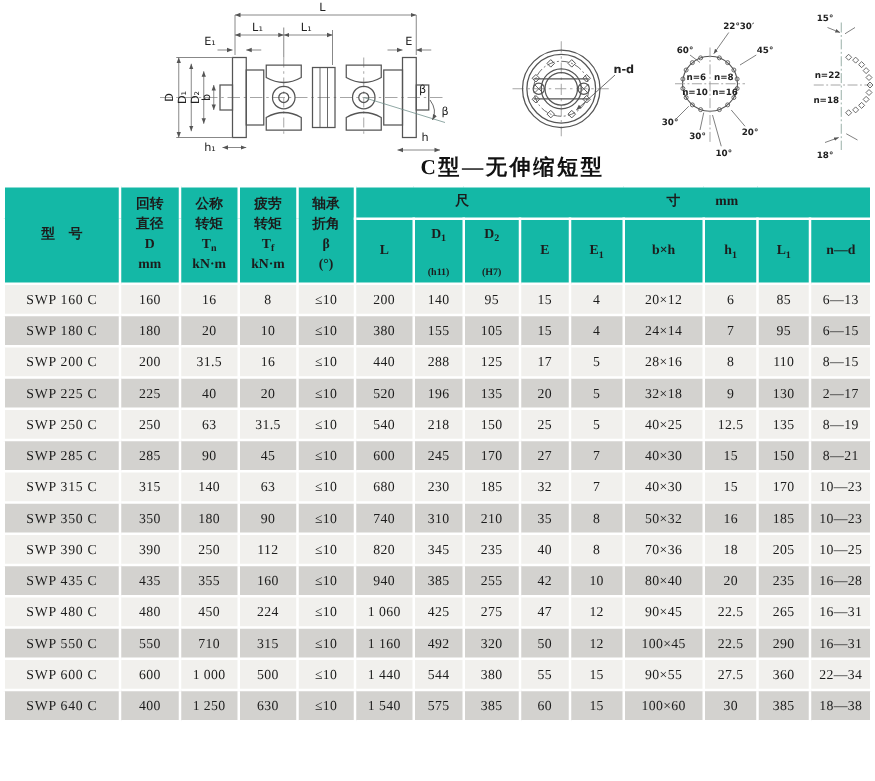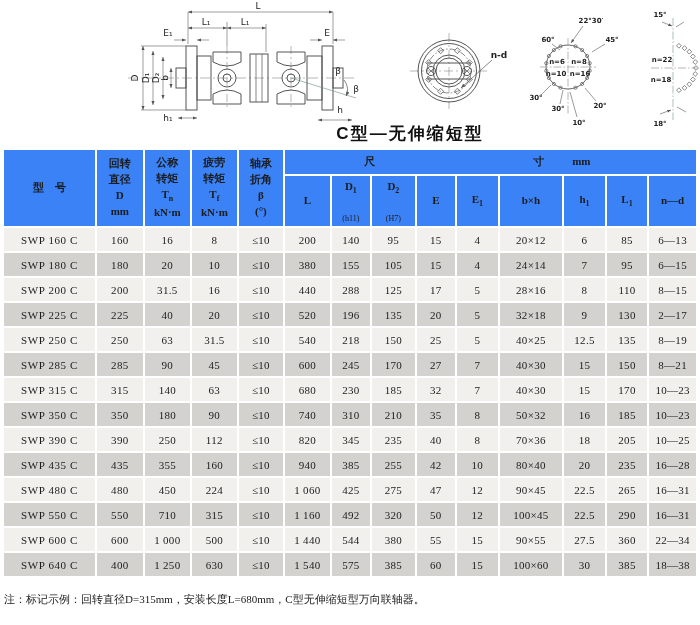--- a/index.html
+++ b/index.html
@@ -1,28 +1,28 @@
 <!DOCTYPE html>
 <html><head>
 <meta charset="utf-8">
 <style>
   *{margin:0;padding:0;box-sizing:border-box}
   html,body{background:#ffffff}
   body{width:700px;height:625px;font-family:"Liberation Serif",serif;color:#1c1c1c;position:relative}
   .page{position:relative;width:700px;height:625px;overflow:hidden;background:#fff}
   .drawings{position:absolute;top:0;left:0}
   .doc-title{position:absolute;top:122px;left:0;width:700px;text-align:center;padding-left:120px;
-    font-family:Liberation Sans, sans-serif;font-weight:bold;font-size:17px;letter-spacing:2px;color:#111}
+    font-family:Liberation Serif, serif;font-weight:bold;font-size:17px;letter-spacing:2px;color:#111}
   table.spec{position:absolute;top:148px;left:2px;width:696px;border-collapse:collapse;table-layout:fixed;
     font-size:11px;}
   .spec th,.spec td{border:2px solid #ffffff;text-align:center;vertical-align:middle;padding:0 1px}
-  .spec thead th{background:#3b82f6;font-weight:bold;line-height:1.45;font-size:11px}
+  .spec thead th{background:#14b8a6;font-weight:bold;line-height:1.45;font-size:11px}
   .spec thead tr.grp th{height:26px}
   .spec thead tr.sub th{height:52px}
-  .spec thead .hnote{font-size:8px;font-weight:normal;line-height:1;margin-top:18px}
+  .spec thead .hnote{font-size:8px;font-weight:bold;line-height:1;margin-top:18px}
   .spec tbody td{height:25px;letter-spacing:.3px}
   .spec tr.light td{background:#f1f0ed}
   .spec tr.dark td{background:#d3d2cf}
   .spec td.model{letter-spacing:.6px}
   .dim-group{text-align:left}
   .dim-group .flexline{display:flex;align-items:center;justify-content:flex-start;width:100%}
   .dim-group .c1{margin-left:78px}
   .dim-group .c2{margin-left:158px}
   .dim-group .cu{margin-left:28px;font-family:"Liberation Serif",serif}
   sub{font-size:8px}
@@ -525,16 +525,15 @@
           <td>15</td>
           <td>100×60</td>
           <td>30</td>
           <td>385</td>
           <td>18—38</td>
         </tr>
       </tbody>
   </table>
 
   <div class="note">
-    <div class="l1">注：标记示例：回转直径D=315mm，安装长度L=680mm，C型无伸缩短型万向联轴器。</div>
   </div>
 
 </div>
 
 </body></html>

